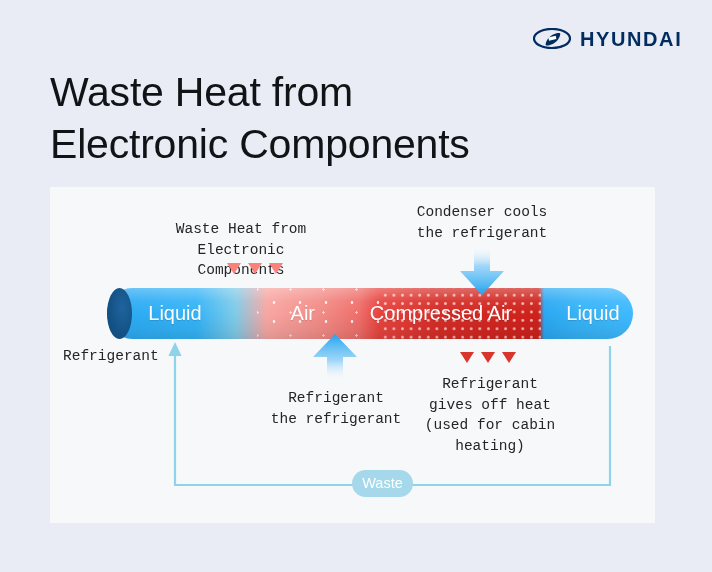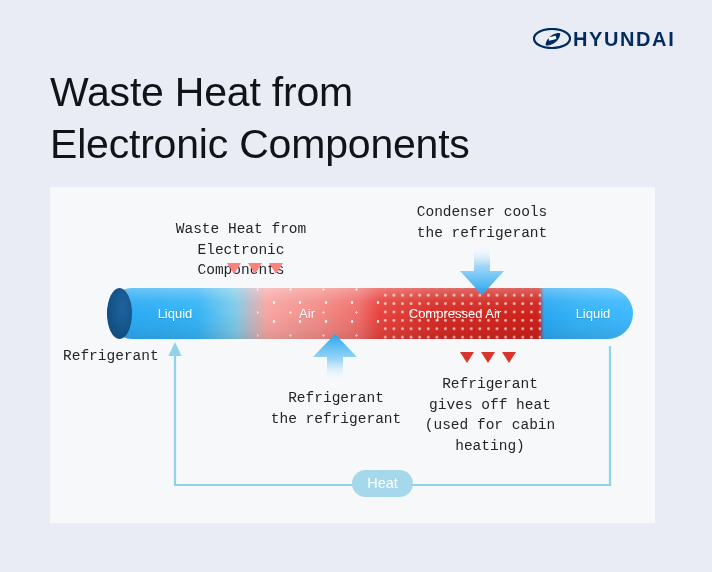--- a/index.html
+++ b/index.html
@@ -15,21 +15,21 @@
     position: relative;
   }
 
   
   #brand {
     position: absolute;
     left: 533px;
     top: 28px;
     display: flex;
     align-items: center;
-    gap: 2px;
+    gap: 9px;
   }
   #brand .mark { display: block; }
   #brand .wordmark {
     font-family: "Liberation Sans", sans-serif;
     font-size: 20px;
     font-weight: bold;
     letter-spacing: 1.6px;
     color: #002c5f;
     line-height: 1;
   }
@@ -163,21 +163,21 @@
     border-radius: 50%;
     background: radial-gradient(ellipse at 62% 38%, #1f649f 0%, #145387 55%, #0f4675 100%);
   }
 
   .tube-label {
     position: absolute;
     top: 288px;
     height: 51px;
     line-height: 51px;
     color: #ffffff;
-    font-size: 13px;
+    font-size: 20px;
     text-align: center;
     text-shadow: 0 1px 1px rgba(0,0,0,.14);
   }
 
   
   .arrow { position: absolute; }
 
   
   #cycle-loop { position: absolute; left: 0; top: 0; }
   #cycle-pill {
@@ -211,34 +211,34 @@
 Electronic Components</h1>
 
 <div id="panel">
   <div id="diagram"></div>
 </div>
 
 <svg id="cycle-loop" width="712" height="572">
   <path d="M175 352 L175 485 L610 485 L610 346" fill="none" stroke="#8fd3ea" stroke-width="2.2"></path>
   <polygon points="175,342 168.4,356 181.6,356" fill="#8fd3ea"></polygon>
 </svg>
-<div id="cycle-pill">Heat</div>
+<div id="cycle-pill">Waste</div>
 
 <div id="tube-wrap">
   <div id="tube">
     <div id="air-dots"></div>
     <div id="comp-dots"></div>
     <div id="tube-shade"></div>
   </div>
 </div>
 <div id="cap"></div>
 
 <div class="tube-label" style="left:135px; width:80px;">Liquid</div>
 <div class="tube-label" style="left:235px; width:80px;text-align:right;">Air</div>
-<div class="tube-label" style="left:375px; width:160px;">Compressed Air</div>
+<div class="tube-label" style="left:361px; width:160px;">Compressed Air</div>
 <div class="tube-label" style="left:553px; width:80px;">Liquid</div>
 
 <div class="anno" style="left:156px; top:219px; width:170px;">Waste Heat from
 Electronic Components</div>
 <div class="tri-row" style="left:227px; top:263px; color:#f9827b;">
   <span class="tri"></span>
   <span class="tri"></span>
   <span class="tri"></span>
 </div>
 

